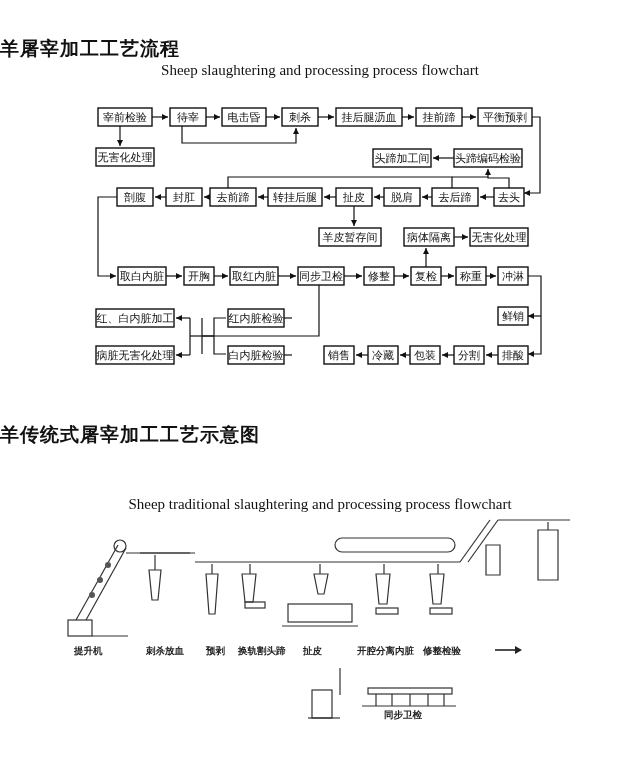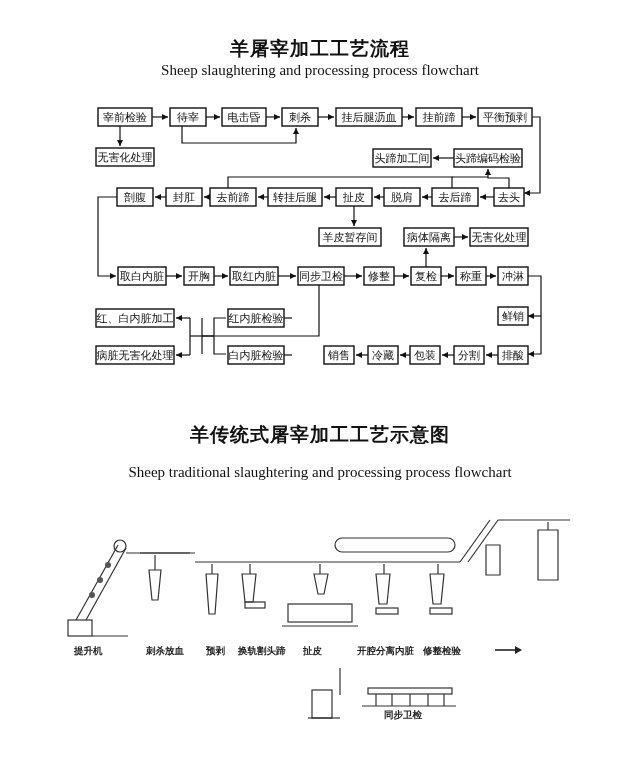--- a/index.html
+++ b/index.html
@@ -1,17 +1,17 @@
 <!DOCTYPE html>
 <html><head>
 <meta charset="utf-8">
 <style>
   html, body { margin: 0; padding: 0; background: #ffffff; }
   body { width: 640px; height: 780px; position: relative; overflow: hidden; font-family: "DejaVu Sans", sans-serif; color: #111; }
-  .title-cn { position: absolute; left: 0; width: 640px; text-align: center; font-weight: bold; font-size: 19px; letter-spacing: 1px; font-family: "DejaVu Sans", sans-serif; }
+  .title-cn { position: absolute; left: 0; width: 640px; font-weight: bold; font-size: 19px; letter-spacing: 1px; font-family: "DejaVu Sans", sans-serif; }
   .title-en { position: absolute; left: 0; width: 640px; text-align: center; font-size: 15px; font-family: "Liberation Serif", serif; }
   svg { position: absolute; left: 0; top: 0; }
   .box rect { fill: #fff; stroke: #111; stroke-width: 1.4; }
   .box text { font-size: 11px; font-family: "DejaVu Sans", sans-serif; fill: #111; }
   .ln { stroke: #111; stroke-width: 1.2; fill: none; }
   .stage-label { font-size: 9.5px; font-weight: bold; font-family: "DejaVu Sans", sans-serif; fill: #222; }
   .draw { stroke: #333; stroke-width: 1.2; fill: none; }
   .fill { fill: #555; }
 </style>
 </head>
@@ -310,13 +310,13 @@
   <text class="stage-label" x="357" y="654">开腔分离内脏</text>
   <text class="stage-label" x="423" y="654">修整检验</text>
   <g>
     <line x1="495" y1="650" x2="515" y2="650" stroke="#222" stroke-width="1.6"></line>
     <path d="M515,646 L522,650 L515,654 z" fill="#222"></path>
   </g>
   <text class="stage-label" x="384" y="718">同步卫检</text>
 </svg>
 
 <div class="title-cn" style="top:422px;">羊传统式屠宰加工工艺示意图</div>
-<div class="title-en" style="top:464px;">Sheep traditional slaughtering and processing process flowchart</div>
+<div class="title-en" style="top:496px;">Sheep traditional slaughtering and processing process flowchart</div>
 
 </body></html>

